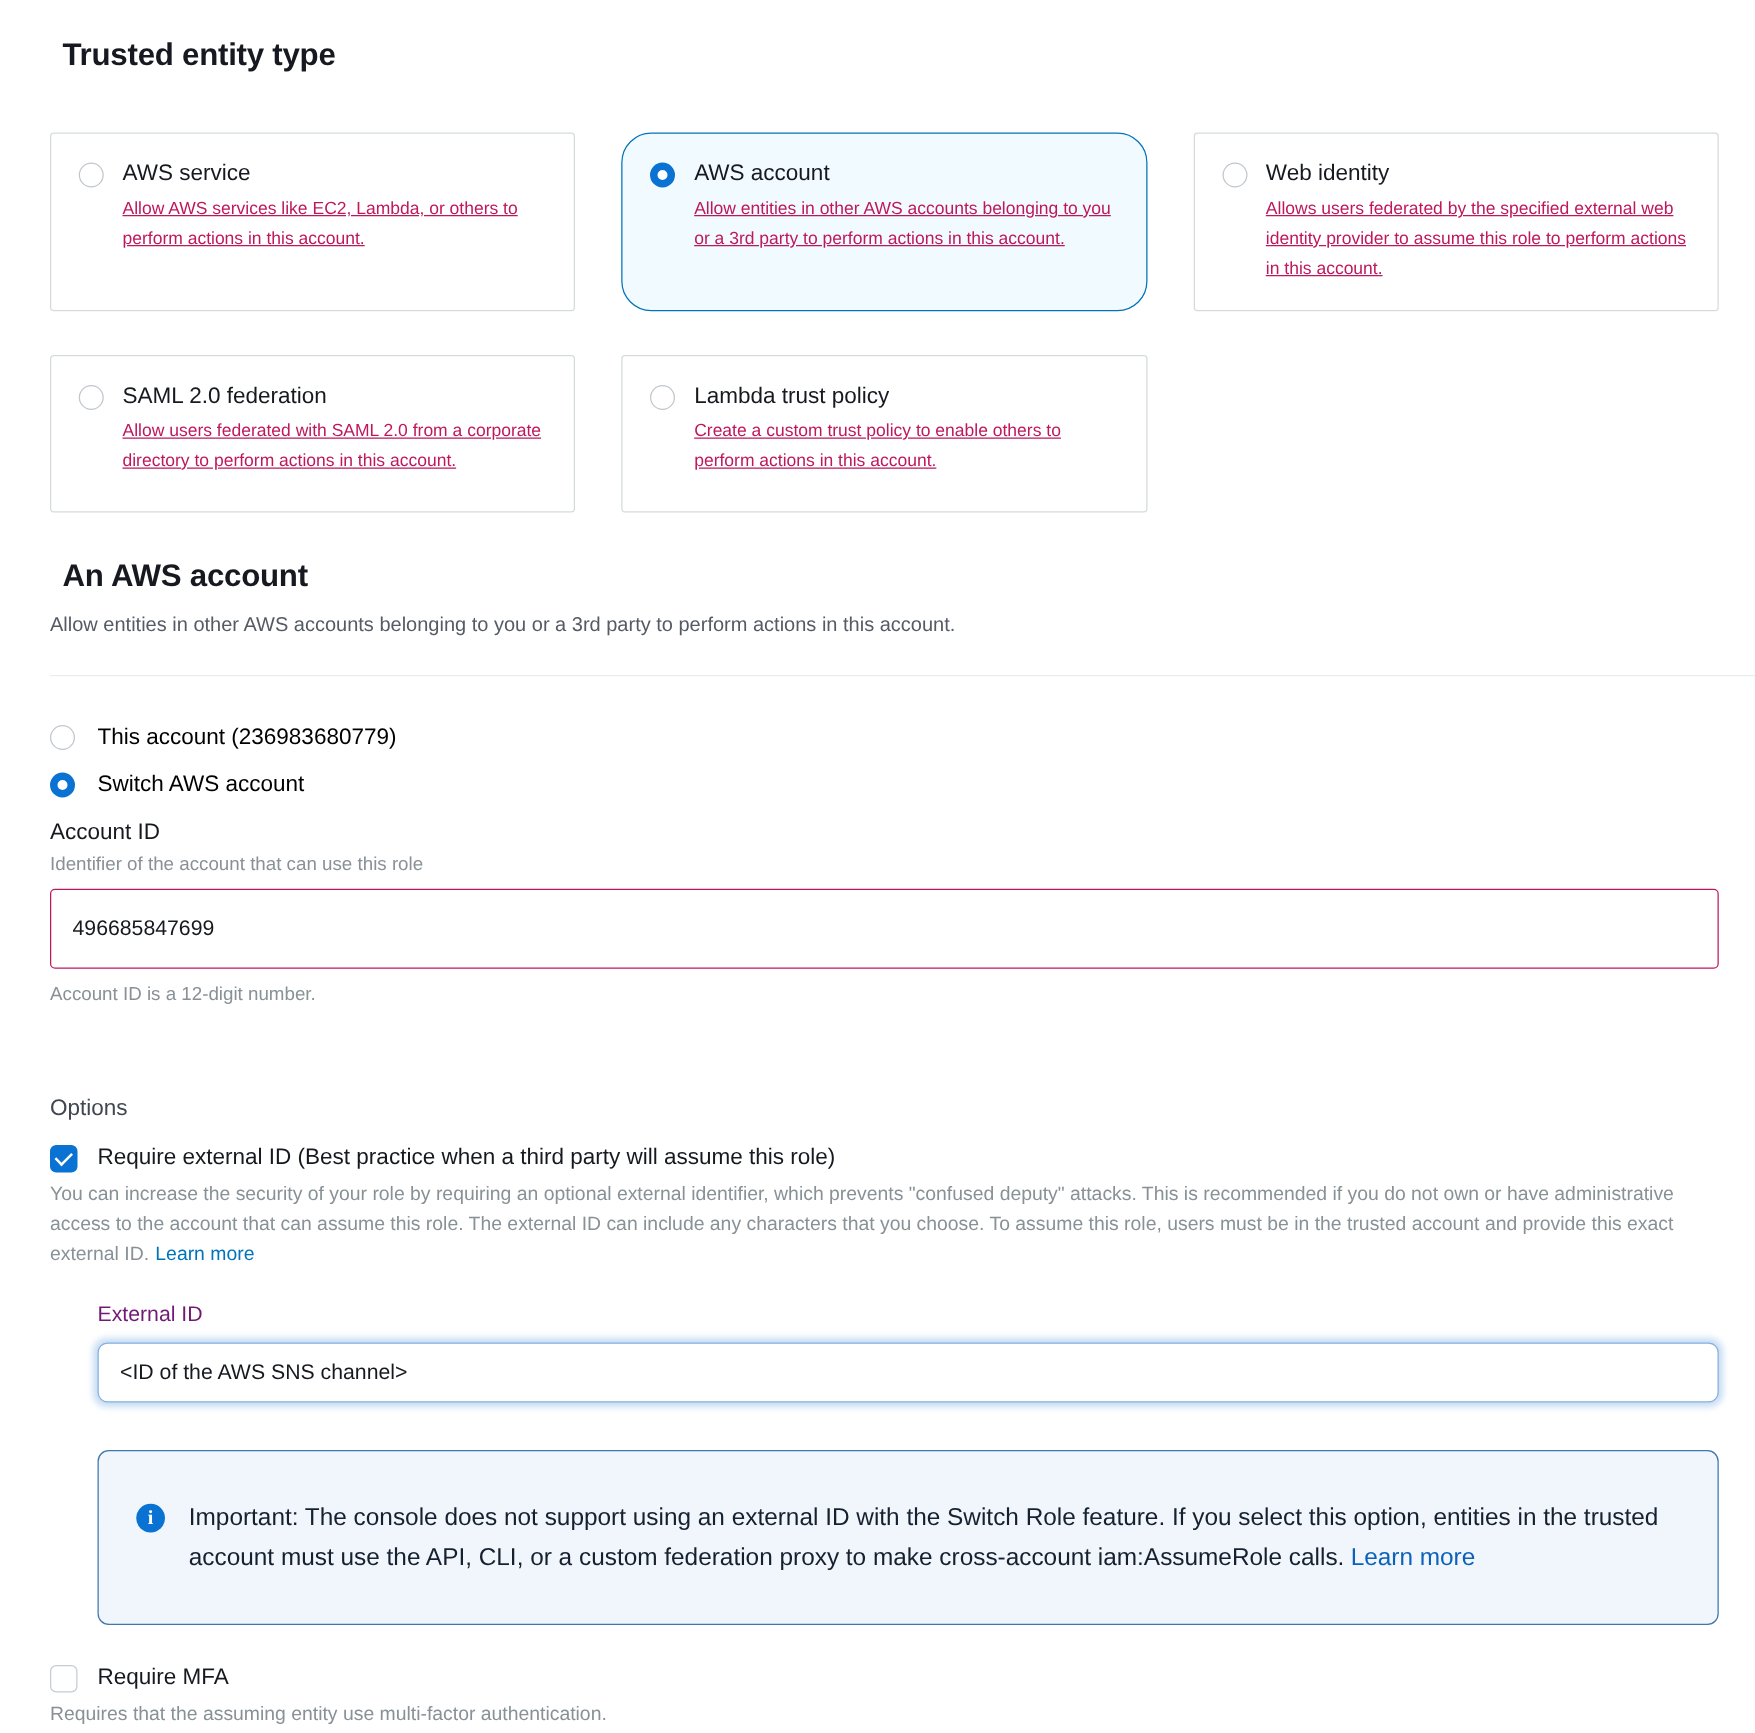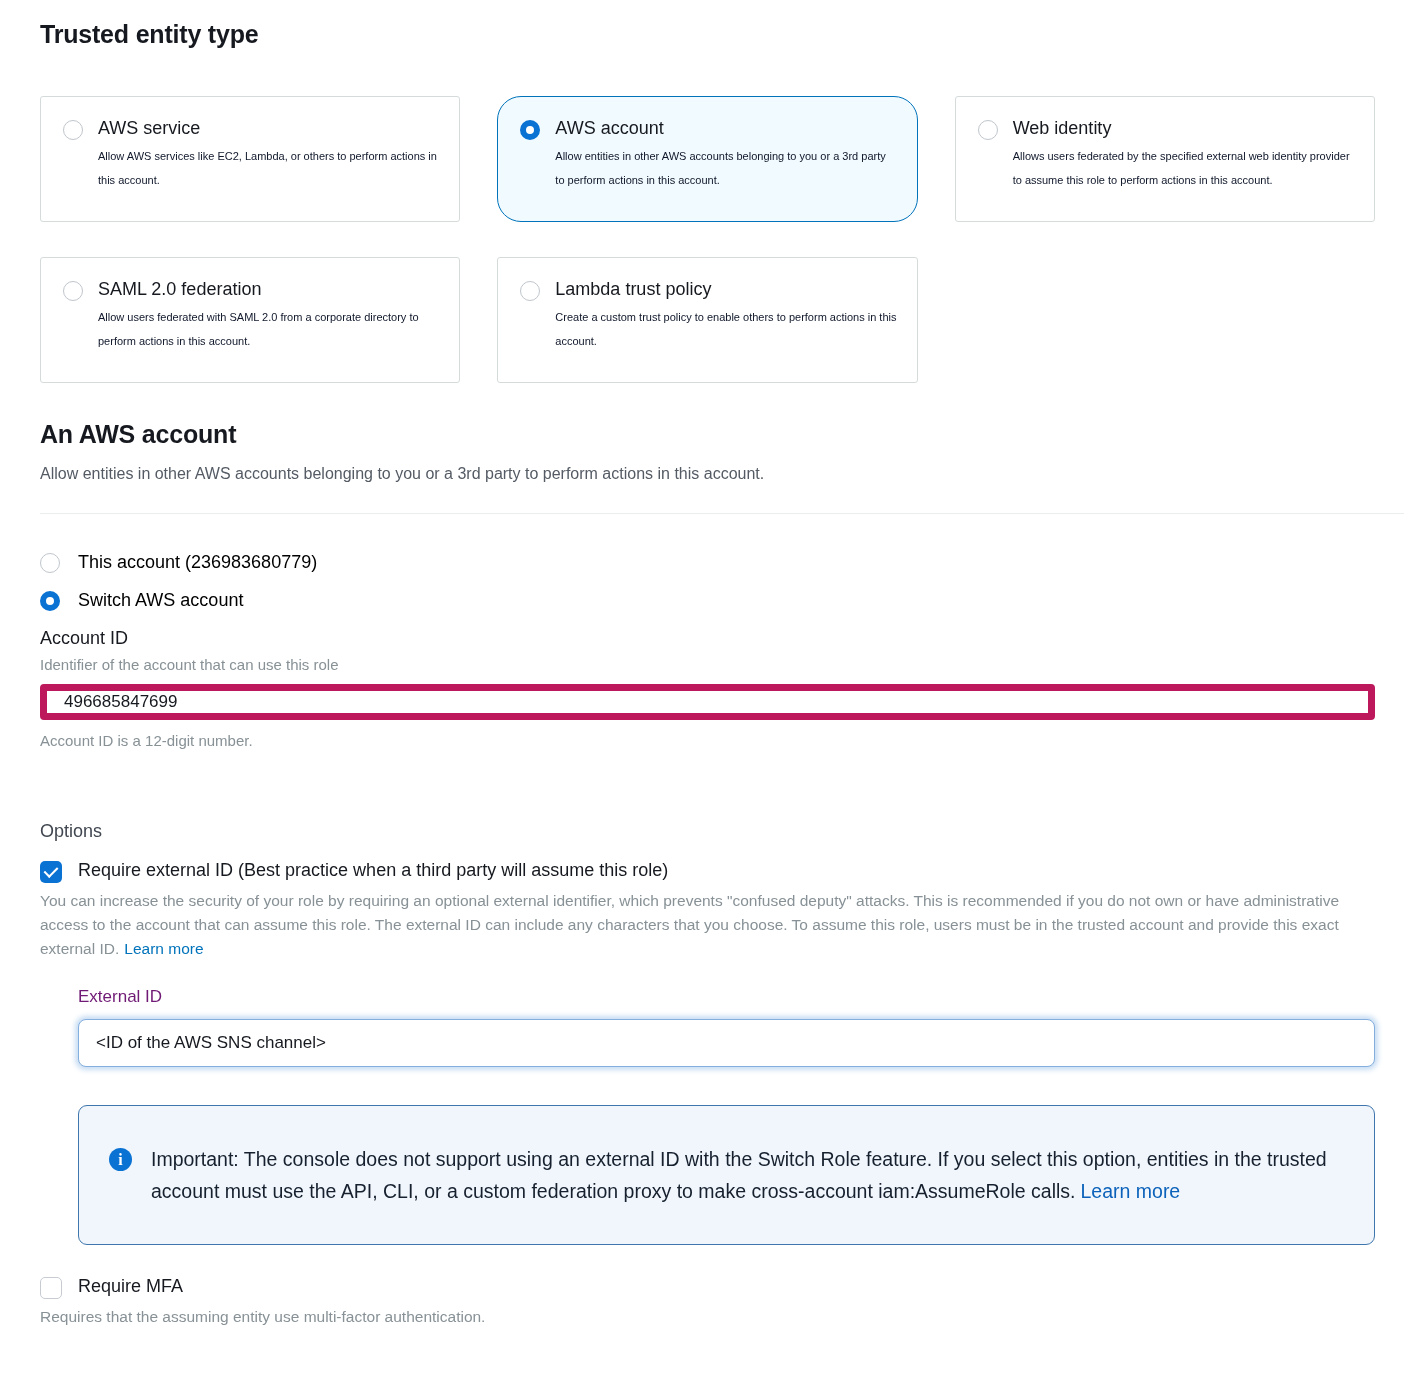--- a/index.html
+++ b/index.html
@@ -9,21 +9,21 @@
     min-height: 1386px;
     font-family: "Liberation Sans", sans-serif;
     color: #16191f;
   }
   .page { padding: 20px 29px 30px 40px; }
 
   h1.page-title, h2.section-heading {
     font-size: 25px;
     font-weight: 700;
     color: #16191f;
-    margin: 0;
+    margin: 10px;
     letter-spacing: -0.2px;
   }
   h1.page-title { margin-bottom: 47px; }
 
   
   .cards {
     display: grid;
     grid-template-columns: repeat(3, 1fr);
     gap: 35px 37px;
     margin-bottom: 37px;
@@ -49,21 +49,21 @@
     border-radius: 50%;
     border: 1px solid #c0c6cc;
     background: #fff;
     flex: none;
     margin-top: 2px;
   }
   .radio.checked {
     border: 6px solid #0972d3;
   }
   .card-title { font-size: 18px; color: #16191f; margin-bottom: 5px; }
-  .card-desc  { font-size: 11px; color: #0f172a; line-height: 24px; }
+  .card-desc  { font-size: 14px; color: #be185d; line-height: 24px; text-decoration: underline; }
 
   
   .section-desc {
     font-size: 16px;
     color: #545b64;
     margin: 16px 0 30px;
   }
   hr.divider {
     border: none;
     border-top: 1px solid #eaeded;
@@ -77,22 +77,22 @@
     margin-bottom: 17px;
     font-size: 18px;
     color: #000000;
   }
   .radio-row .radio { margin-top: 0; }
 
   .field-label { font-size: 18px; color: #16191f; margin: 14px 0 7px; }
   .field-desc  { font-size: 15px; color: #879196; margin: 0 0 11px; }
   .text-input {
     width: 100%;
-    height: 36px;
-    border: 7px solid #be185d;
+    height: 64px;
+    border: 1px solid #be185d;
     border-radius: 4px;
     background: #fff;
     font-family: "Liberation Sans", sans-serif;
     font-size: 17px;
     color: #16191f;
     padding: 0 17px;
     outline: none;
   }
   .hint { font-size: 15px; color: #879196; margin: 12px 0 0; }
 

